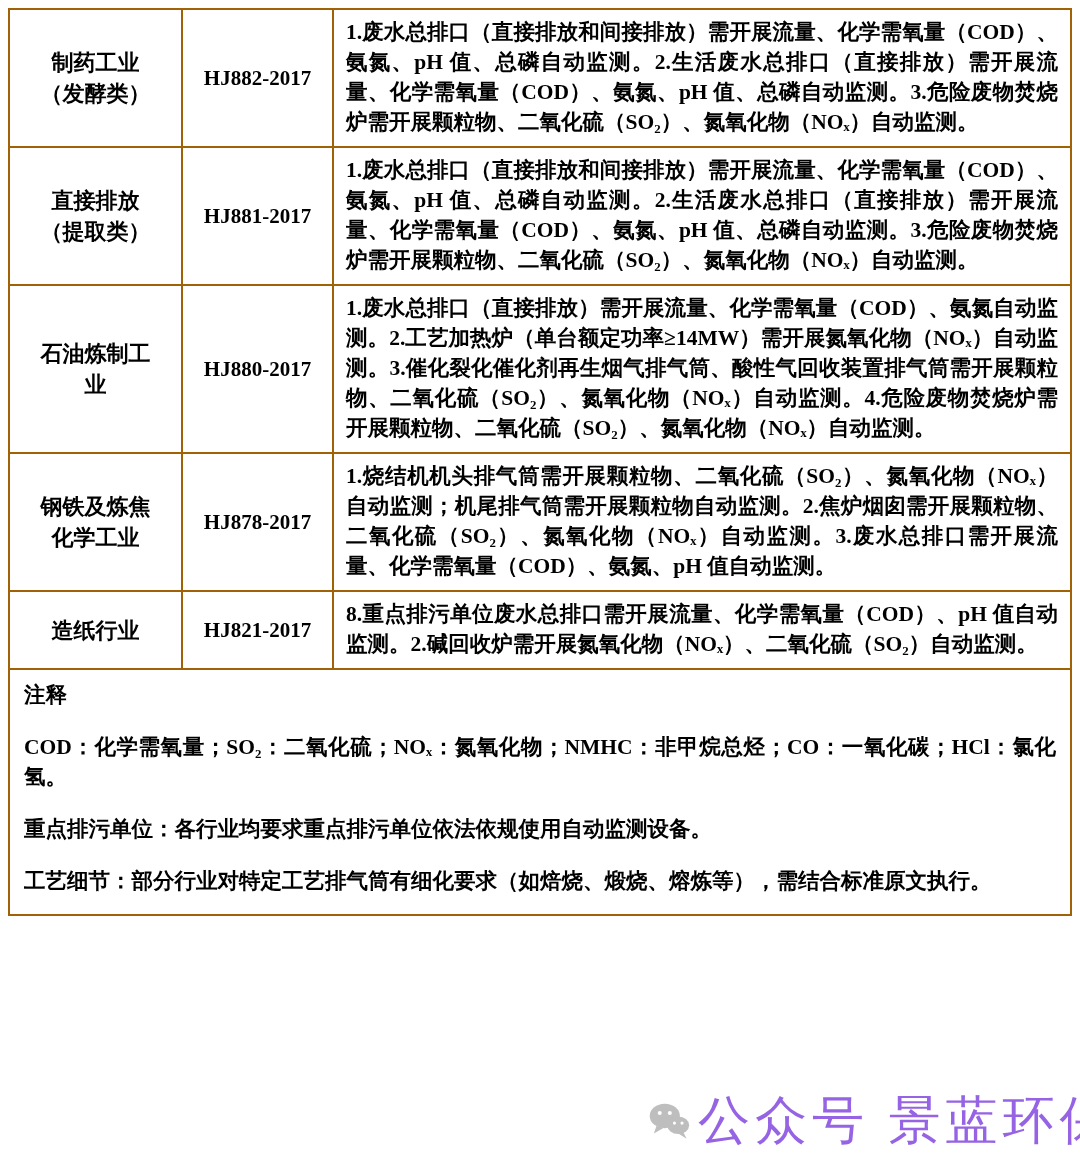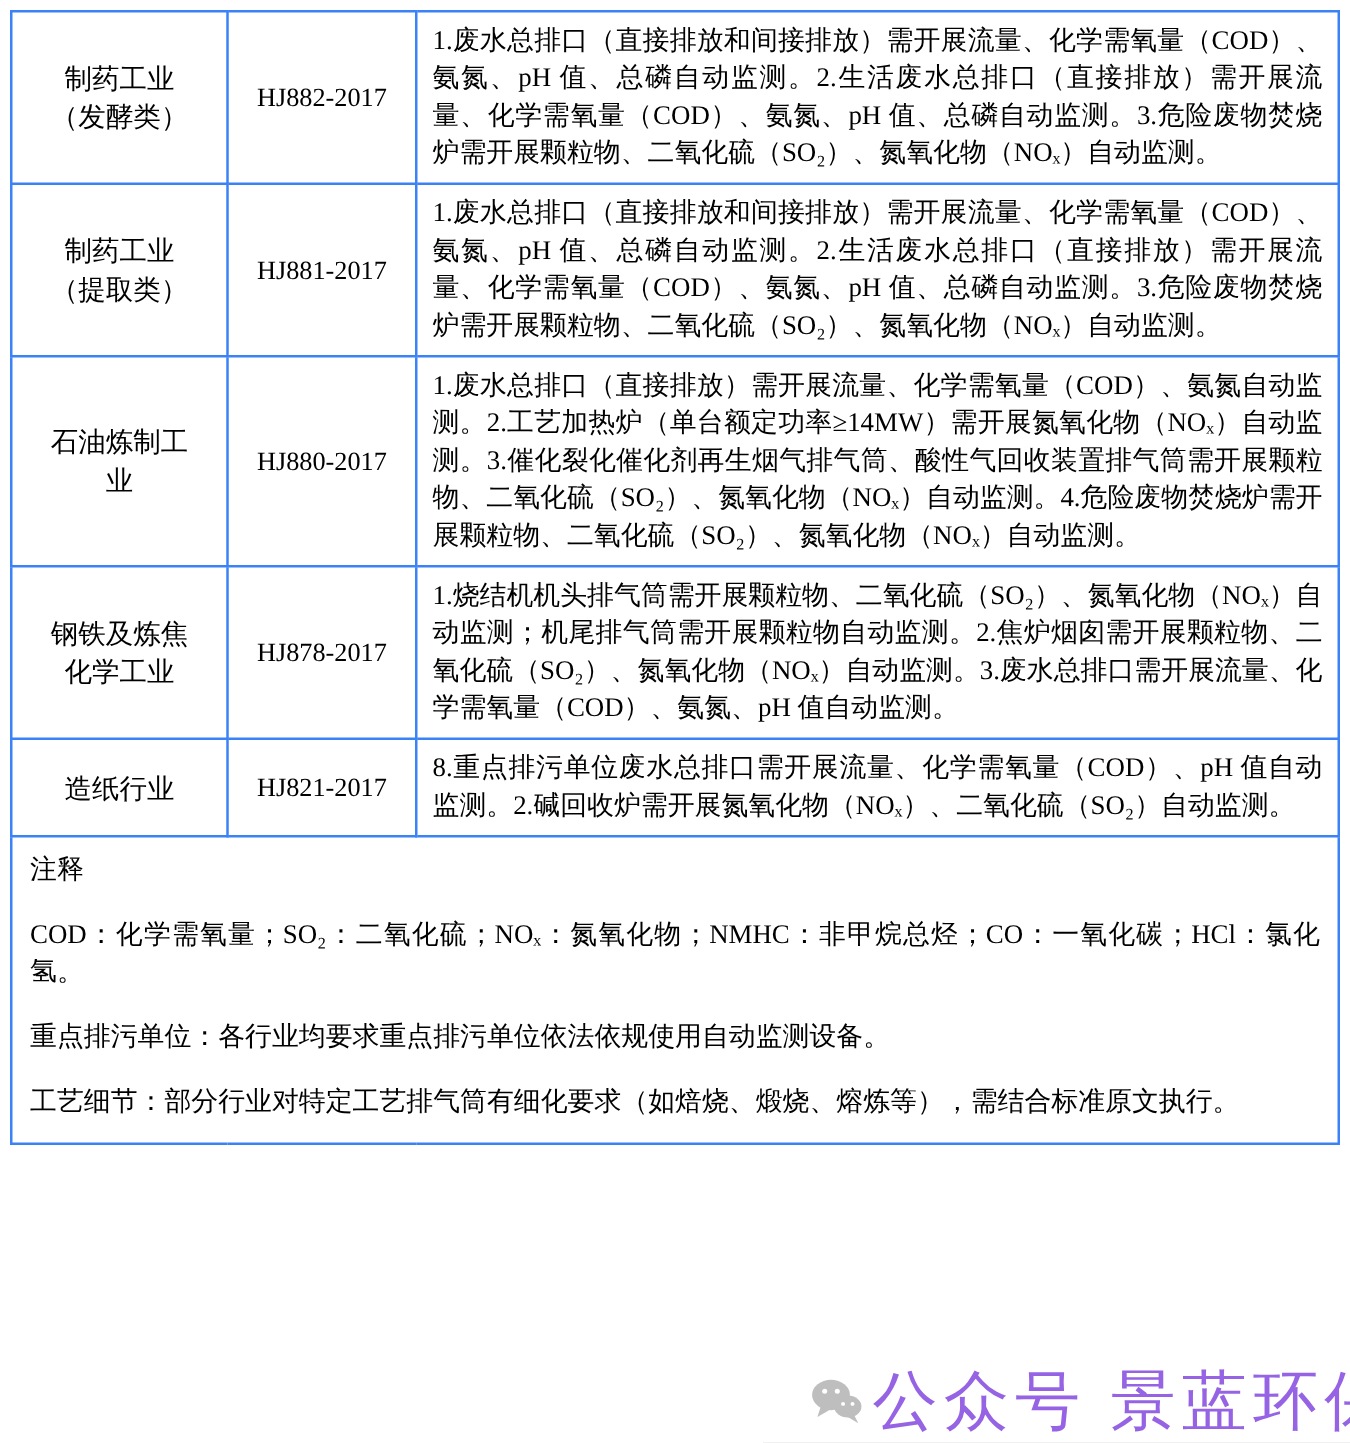--- a/index.html
+++ b/index.html
@@ -14,23 +14,23 @@
     font-family: "Liberation Serif", "DejaVu Serif", serif;
   }
   table.std-table {
     border-collapse: collapse;
     table-layout: fixed;
     width: 1064px;
     margin: 8px;
     background: #ffffff;
   }
   table.std-table td {
-    border: 2px solid #3b82f6;
+    border: 2px solid #a16207;
     vertical-align: middle;
-    font-weight: 400;
+    font-weight: 700;
     margin-left: 44px;
   }
   .c-industry {
     width: 123px;
     text-align: center;
     font-size: 22px;
     line-height: 31px;
     padding: 6px 24px;
   }
   .c-standard {
@@ -83,21 +83,21 @@
 
   <table class="std-table">
     <tbody>
   <tr>
     <td class="c-industry">制药工业（发酵类）</td>
     <td class="c-standard">HJ882-2017</td>
     <td class="c-req">1.废水总排口（直接排放和间接排放）需开展流量、化学需氧量（COD）、氨氮、pH 值、总磷自动监测。2.生活废水总排口（直接排放）需开展流量、化学需氧量（COD）、氨氮、pH 值、总磷自动监测。3.危险废物焚烧炉需开展颗粒物、二氧化硫（SO₂）、氮氧化物（NOₓ）自动监测。</td>
   </tr>
 
   <tr>
-    <td class="c-industry">制药工业（提取类）</td>
+    <td class="c-industry">直接排放（提取类）</td>
     <td class="c-standard">HJ881-2017</td>
     <td class="c-req">1.废水总排口（直接排放和间接排放）需开展流量、化学需氧量（COD）、氨氮、pH 值、总磷自动监测。2.生活废水总排口（直接排放）需开展流量、化学需氧量（COD）、氨氮、pH 值、总磷自动监测。3.危险废物焚烧炉需开展颗粒物、二氧化硫（SO₂）、氮氧化物（NOₓ）自动监测。</td>
   </tr>
 
   <tr>
     <td class="c-industry">石油炼制工业</td>
     <td class="c-standard">HJ880-2017</td>
     <td class="c-req">1.废水总排口（直接排放）需开展流量、化学需氧量（COD）、氨氮自动监测。2.工艺加热炉（单台额定功率≥14MW）需开展氮氧化物（NOₓ）自动监测。3.催化裂化催化剂再生烟气排气筒、酸性气回收装置排气筒需开展颗粒物、二氧化硫（SO₂）、氮氧化物（NOₓ）自动监测。4.危险废物焚烧炉需开展颗粒物、二氧化硫（SO₂）、氮氧化物（NOₓ）自动监测。</td>
   </tr>
 

